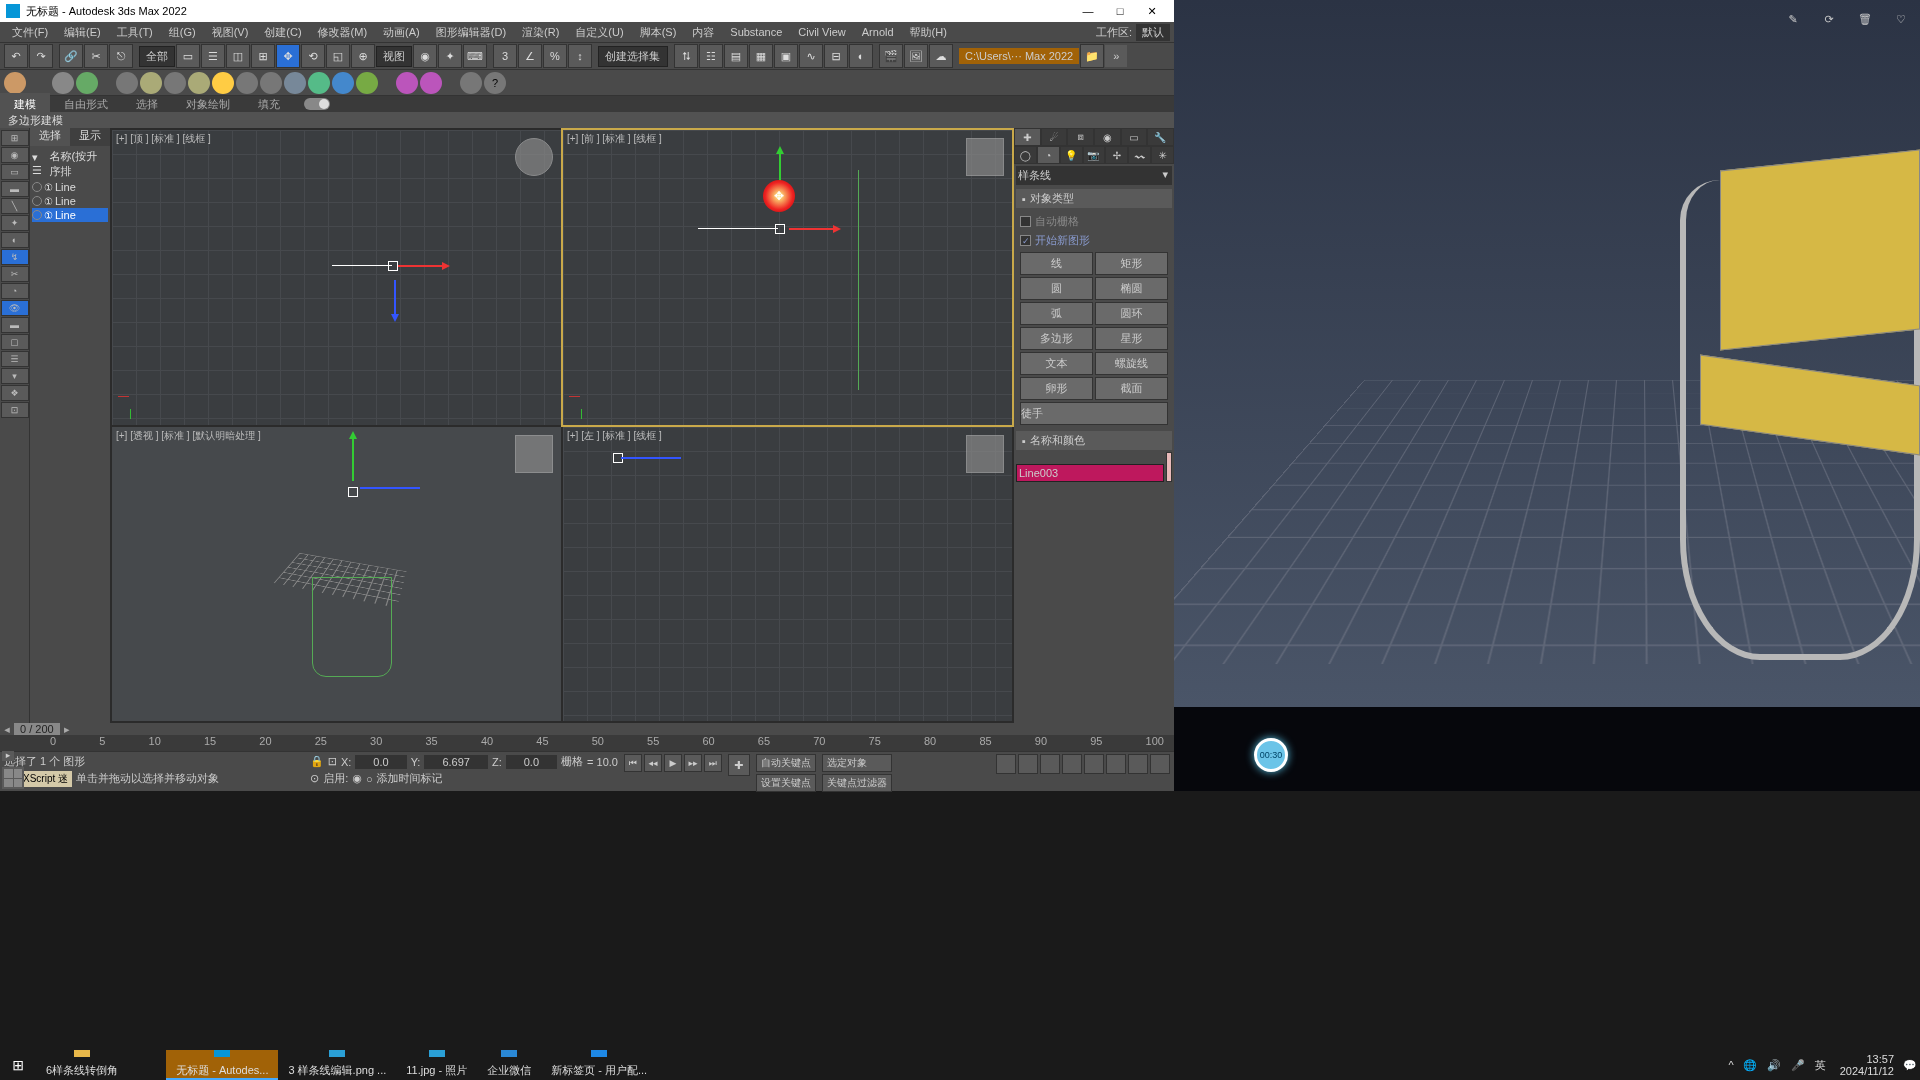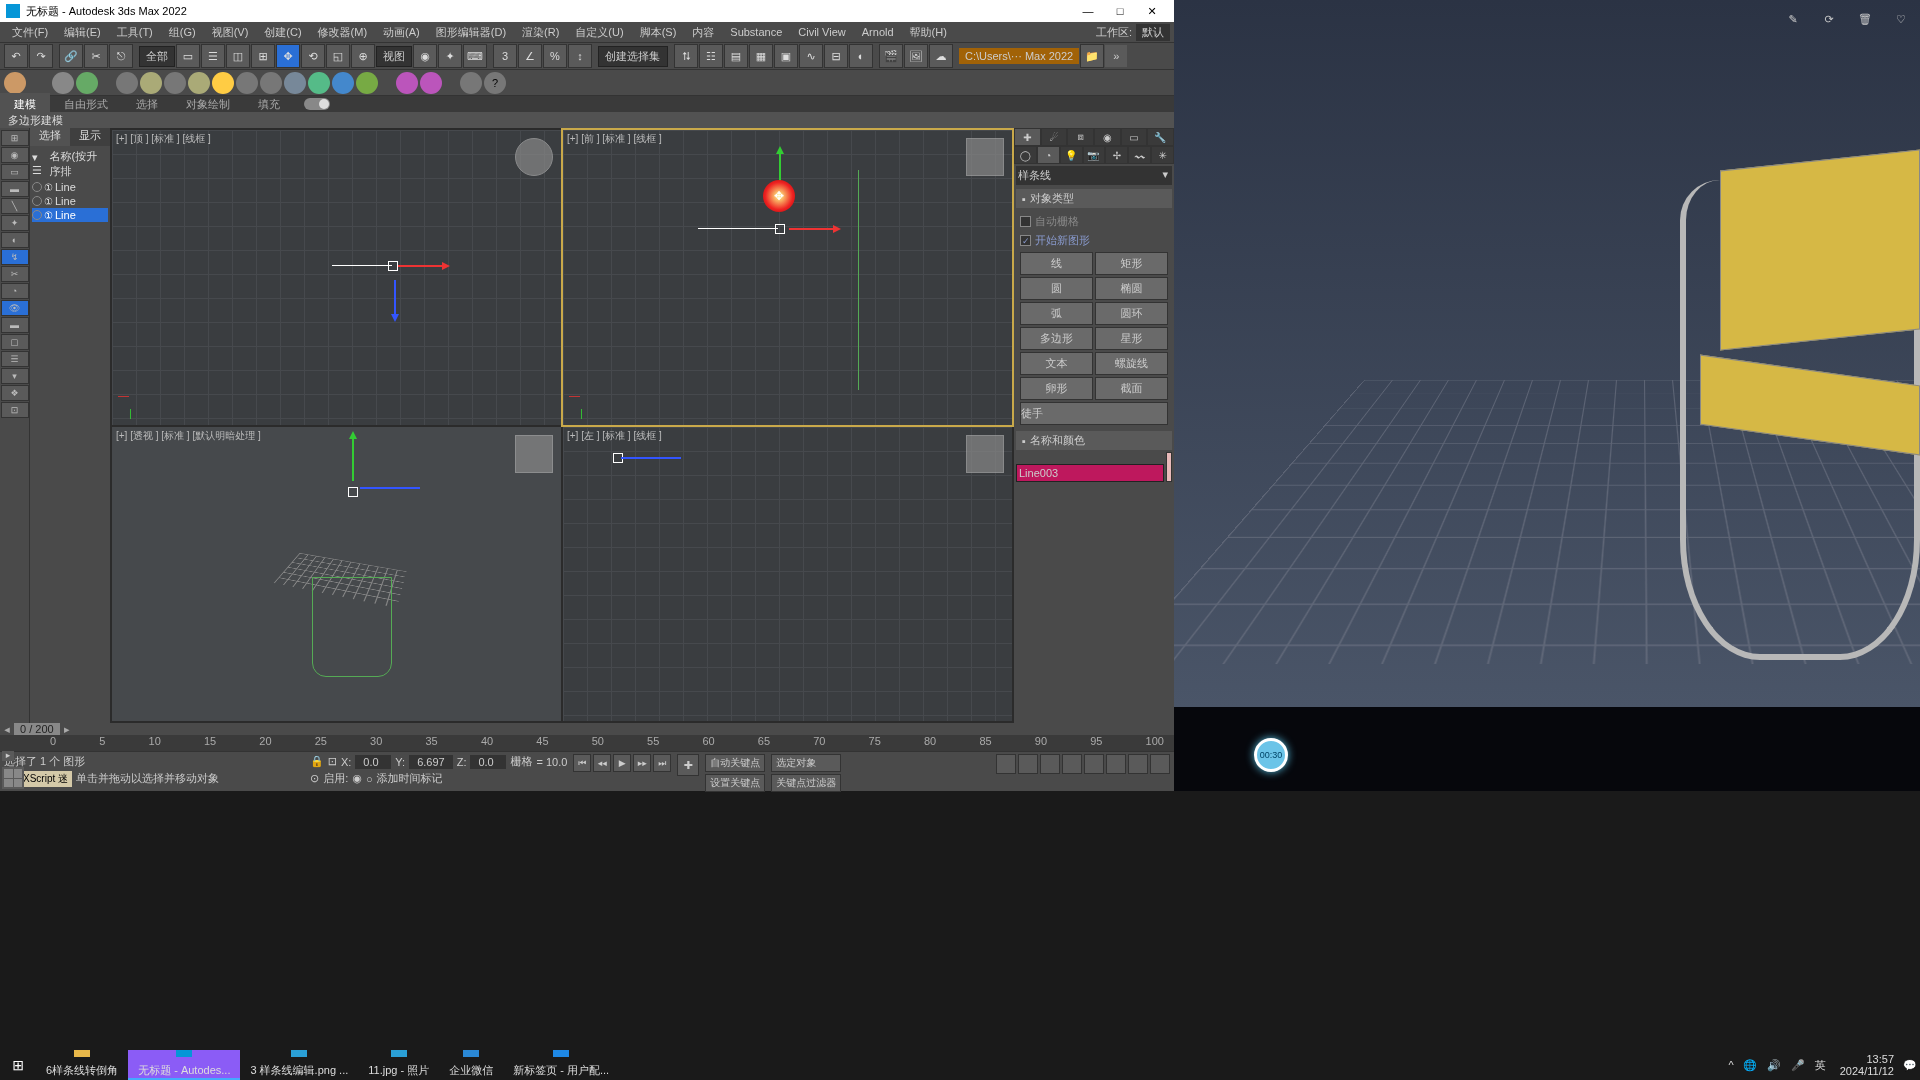--- a/index.html
+++ b/index.html
@@ -67,41 +67,41 @@
 .name-row .swatch { width:18px; background:#e8b9b9; border:1px solid #333;}
 .timeline { height:16px; background:#3a3a3a; position:relative; color:#999;}
 .timeline .ticks { position:absolute; left:50px; right:10px; top:0; color:#aaa; font-size:9px; display:flex; justify-content:space-between;}
 .timeslider-row { height:12px; background:#4a4a4a; display:flex; align-items:center;}
 .timeslider-row .arrow { width:14px; text-align:center; cursor:pointer; color:#aaa;}
 .statusbar { height:40px; background:#4a4a4a; border-top:1px solid #333; display:flex; color:#ccc; align-items:flex-start; padding:2px 4px; gap:6px;}
 .statusbar .left { width:300px; }
 .statusbar .maxscript { background:#d4c9a8; color:#000; padding:1px 4px; font-size:10px;}
 .statusbar .coords { display:flex; gap:4px; align-items:center;}
 .statusbar .coord-lbl { color:#ccc; }
-.statusbar .coord-val { background:#333; padding:1px 8px; min-width:36px; display:inline-block;}
+.statusbar .coord-val { background:#333; padding:1px 18px; min-width:36px; display:inline-block;}
 .statusbar .transport { display:flex; gap:2px;}
 .statusbar .transport .tb2 { width:18px;height:18px;background:#5a5a5a;border:1px solid #333;display:inline-flex;align-items:center;justify-content:center;cursor:pointer;font-size:9px;}
 .statusbar .autokey { display:flex; flex-direction:column; gap:2px;}
 .statusbar .autokey .akb { background:#5a5a5a; padding:1px 4px; border:1px solid #333; font-size:10px;cursor:pointer;}
 .statusbar .rightcluster { display:flex; gap:2px; margin-left:auto;}
 .statusbar .rightcluster .nb { width:20px;height:20px;background:#5a5a5a;border:1px solid #333;cursor:pointer;}
 .side-image { position:absolute; left:1174px; top:0; right:0; height:707px; background:linear-gradient(#2b3344,#4a5568); overflow:hidden;}
 .side-image .topbar { position:absolute; right:10px; top:10px; display:flex; gap:18px; color:#ccc;}
 .side-image .topbar .ic2 { width:18px;height:18px;display:flex;align-items:center;justify-content:center;cursor:pointer;}
 .side-image .floor { position:absolute; left:190px; right:0px; top:380px; height:320px; background-image:linear-gradient(#6a7080 1px,transparent 1px),linear-gradient(90deg,#6a7080 1px,transparent 1px); background-size:28px 28px; transform:perspective(600px) rotateX(62deg); transform-origin:top; opacity:.7;}
 .chair { position:absolute; right:20px; top:120px; width:260px; height:560px;}
 .chair .back { position:absolute; left:80px; top:40px; width:200px; height:180px; background:#d6b845; transform:skewY(-6deg); border:1px solid #888;}
 .chair .seat { position:absolute; left:60px; top:250px; width:220px; height:70px; background:#d6b845; transform:skewY(8deg); border:1px solid #888;}
 .chair .frame { position:absolute; left:40px; top:60px; width:240px; height:480px; border:6px solid #b8b8b8; border-radius:40px 40px 80px 80px / 40px 40px 120px 120px; border-top:none; }
 .dark-strip { position:absolute; left:1174px; top:707px; right:0; height:84px; background:#06070c; }
 .badge { position:absolute; left:1254px; top:738px; width:34px; height:34px; border-radius:17px; background:#6bc4e8; border:3px solid #fff; box-shadow:0 0 8px #5bd; display:flex;align-items:center;justify-content:center; font-size:9px; color:#046;}
 .taskbar { position:absolute; left:0; bottom:0; right:0; height:30px; background:#1a1a1a; display:flex; align-items:center; color:#ddd;}
 .taskbar .start { width:36px; text-align:center; font-size:14px; color:#fff; cursor:pointer;}
 .taskbar .titem { height:30px; display:flex; align-items:center; gap:6px; padding:0 10px; cursor:pointer; border-bottom:2px solid transparent;flex-direction:column;}
-.taskbar .titem.active { background:#8b5cf6; border-bottom-color:#4af;}
+.taskbar .titem.active { background:#a16207; border-bottom-color:#4af;margin-left:38px;}
 .taskbar .titem .ticon { width:16px; height:16px; display:inline-block;}
 .taskbar .spacer { flex:1; }
 .taskbar .tray { display:flex; align-items:center; gap:10px; padding:0 8px;}
 .taskbar .clock { text-align:right; line-height:1.1; font-size:10px; padding:0 6px;}
 .gizmo-x { position:absolute; width:50px; height:2px; background:#e33; }
 .gizmo-x:after { content:""; position:absolute; right:-6px; top:-3px; border:4px solid transparent; border-left:8px solid #e33;}
 .gizmo-y { position:absolute; width:2px; height:50px; background:#3c3; }
 .gizmo-y:after { content:""; position:absolute; top:-6px; left:-3px; border:4px solid transparent; border-bottom:8px solid #3c3;}
 .gizmo-z { position:absolute; width:2px; height:40px; background:#35f; }
 .gizmo-z:after { content:""; position:absolute; bottom:-6px; left:-3px; border:4px solid transparent; border-top:8px solid #35f;}

